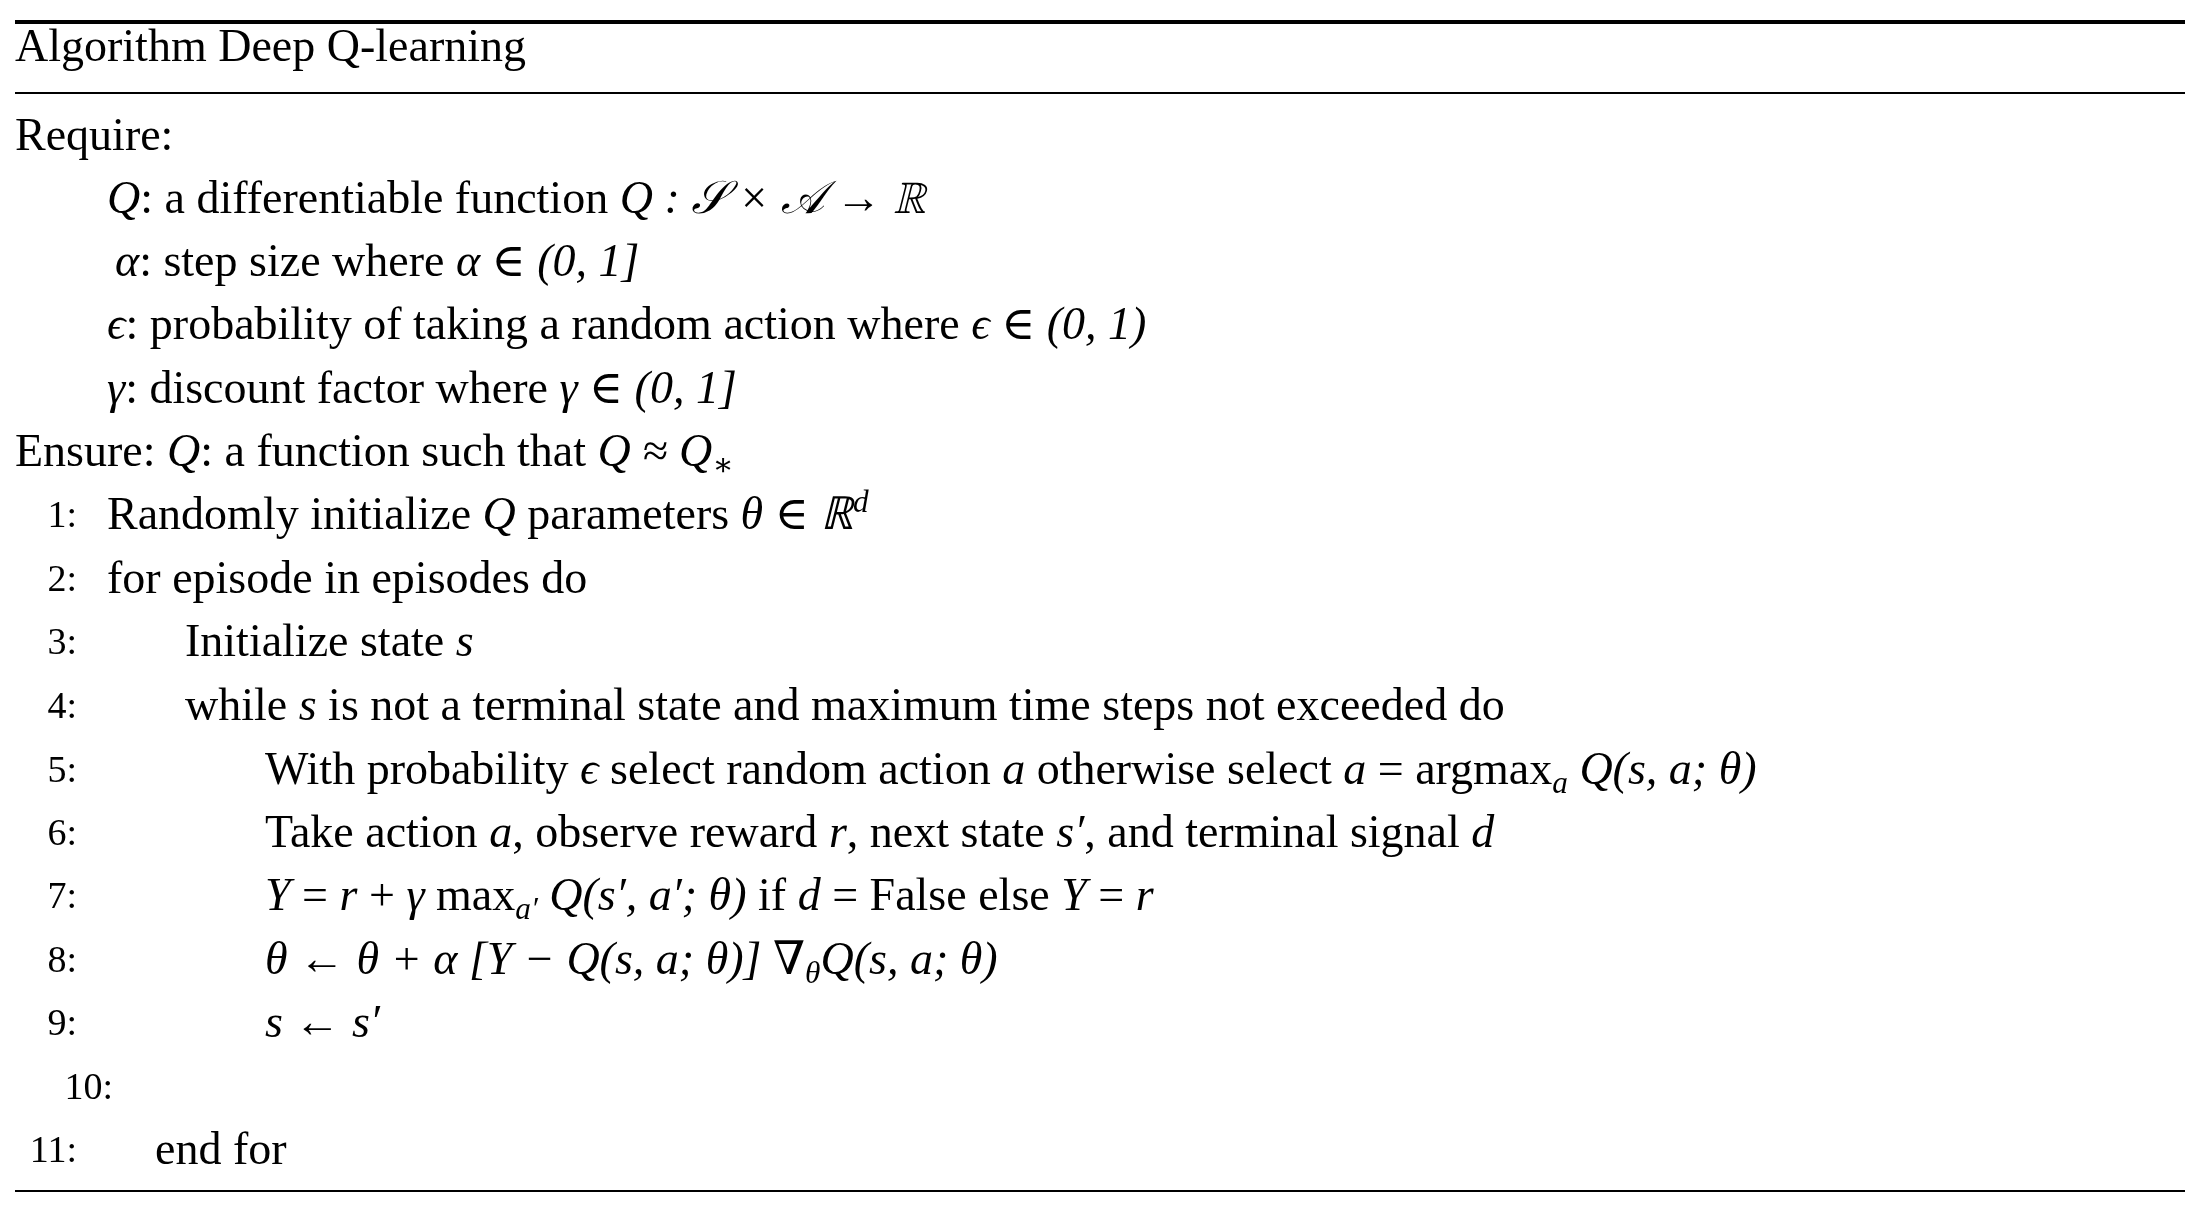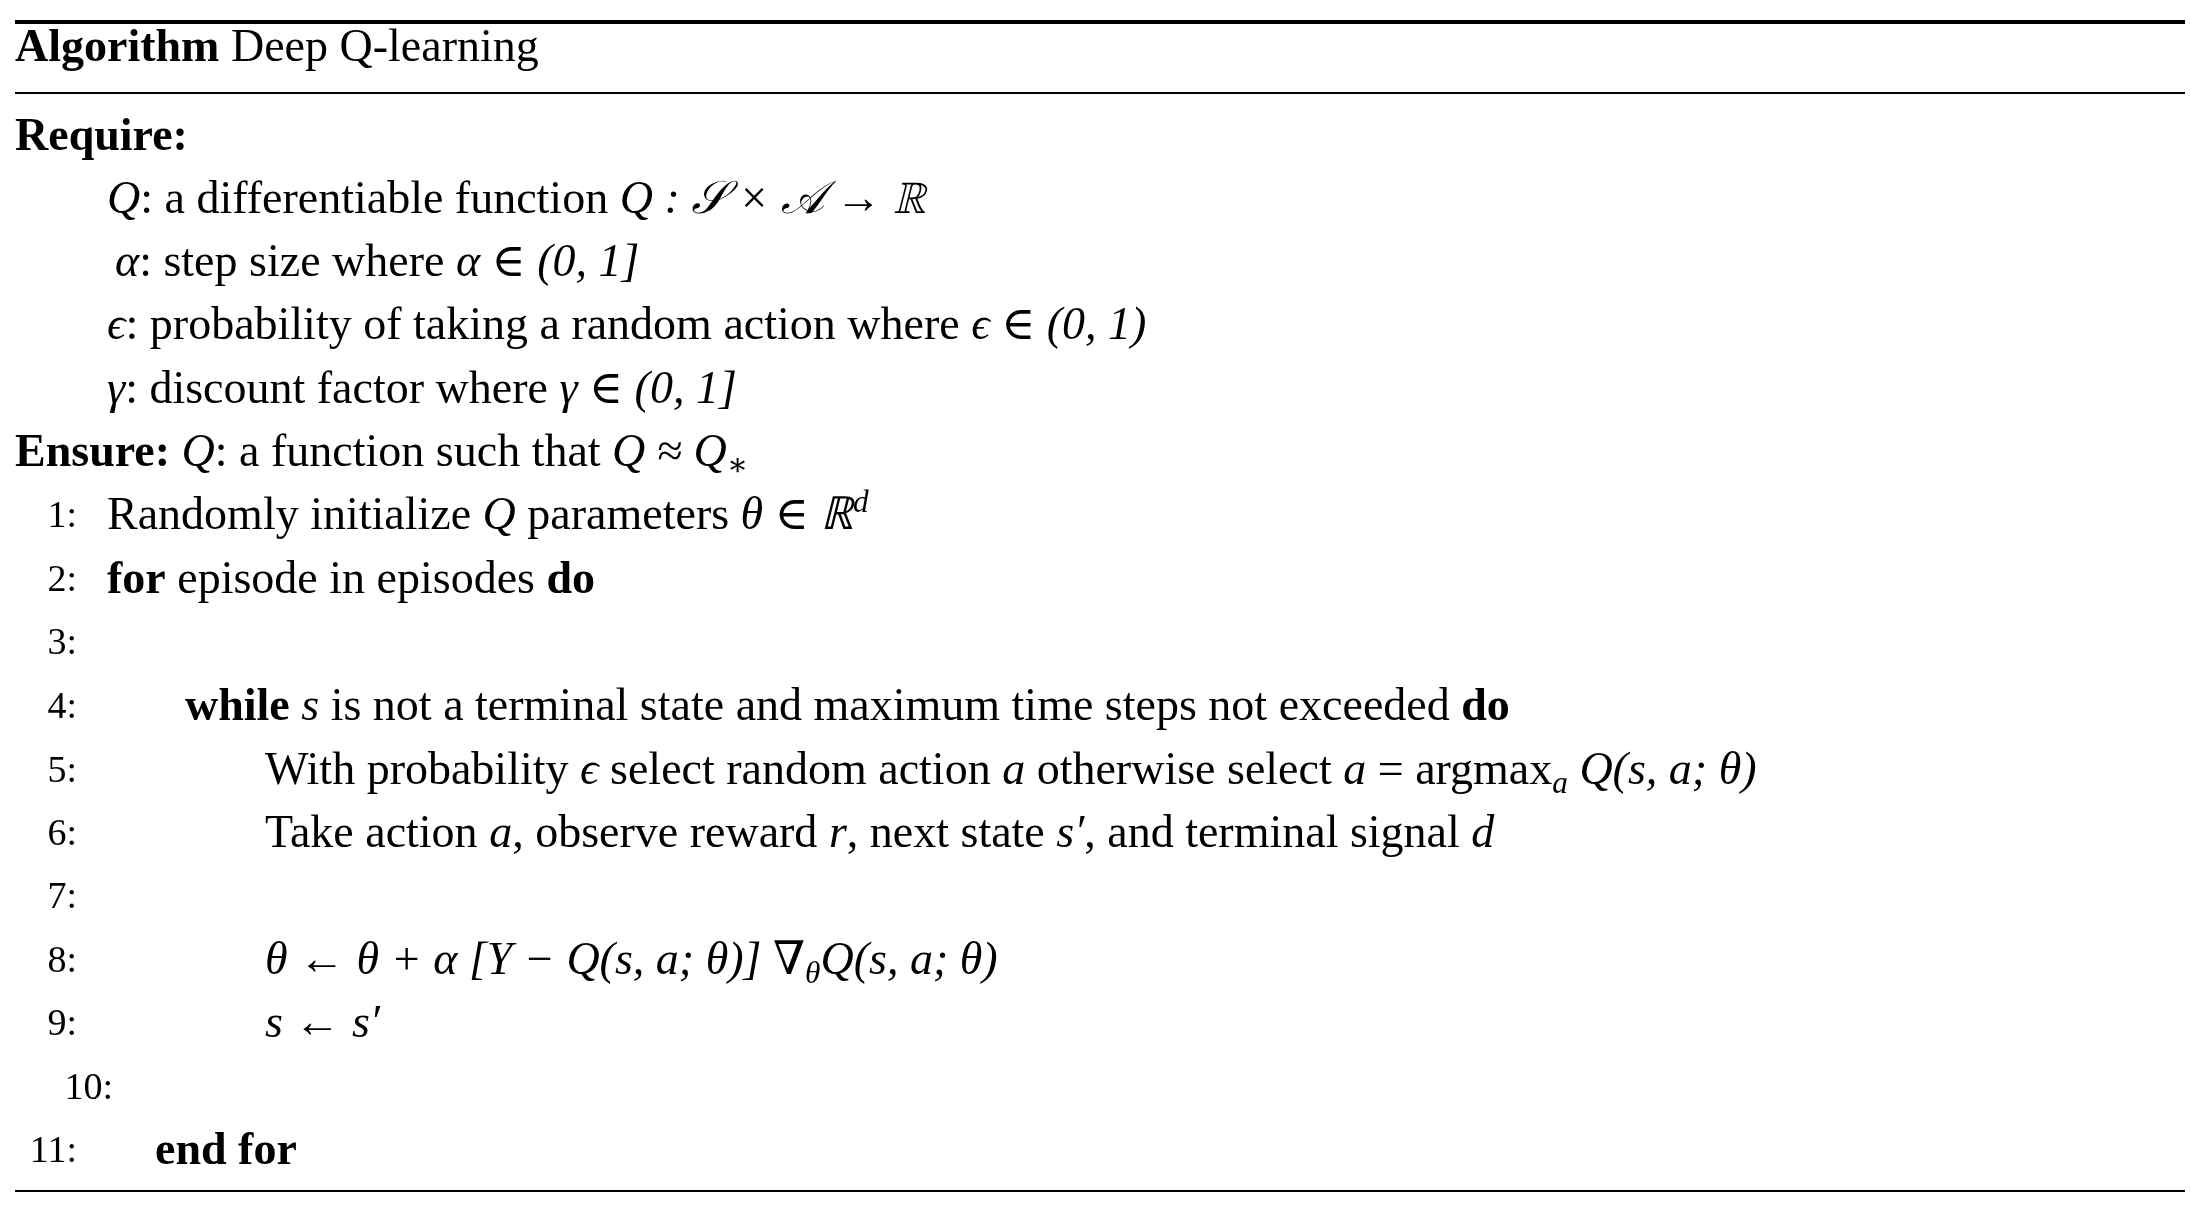--- a/index.html
+++ b/index.html
@@ -16,21 +16,21 @@
   .row {
     position: absolute; left: 0; right: 0;
     height: 64px; line-height: 64px;
     font-size: 46px; white-space: nowrap;
   }
   .abs { position: absolute; top: 0; }
   .lnum {
     position: absolute; top: 0; left: 0; width: 77px; text-align: right;
     font-size: 38px;
   }
-  .kw { font-weight: bold; }
+  .kw { font-weight: normal; }
   .m { font-style: italic; }
   .sub { font-size: 0.68em; vertical-align: -0.28em; line-height: 0; }
   .sup { font-size: 0.68em; vertical-align: 0.55em; line-height: 0; }
 </style>
 </head>
 <body>
 
 <div>
   <div class="rule top"></div>
 
@@ -87,20 +87,23 @@
 
   <div class="row" style="top:546px;">
     <span class="lnum">2:</span>
     <span class="abs" style="left:107px;">
       <span class="kw">for</span><span> episode in episodes </span><span class="kw">do</span>
     </span>
   </div>
 
   <div class="row" style="top:609px;">
     <span class="lnum">3:</span>
+    <span class="abs" style="left:185px;">
+      <span>Initialize state </span><span class="m">s</span>
+    </span>
   </div>
 
   <div class="row" style="top:673px;">
     <span class="lnum">4:</span>
     <span class="abs" style="left:185px;">
       <span class="kw">while</span><span class="m"> s</span><span> is not a terminal state and maximum time steps not exceeded </span><span class="kw">do</span>
     </span>
   </div>
 
   <div class="row" style="top:737px;">
@@ -112,20 +115,23 @@
 
   <div class="row" style="top:800px;">
     <span class="lnum">6:</span>
     <span class="abs" style="left:265px;">
       <span>Take action </span><span class="m">a</span><span>, observe reward </span><span class="m">r</span><span>, next state </span><span class="m">s′</span><span>, and terminal signal </span><span class="m">d</span>
     </span>
   </div>
 
   <div class="row" style="top:863px;">
     <span class="lnum">7:</span>
+    <span class="abs" style="left:265px;">
+      <span class="m">Y</span><span> = </span><span class="m">r</span><span> + </span><span class="m">γ</span><span> max</span><span class="sub m">a′</span><span class="m"> Q(s′, a′; θ)</span><span> if </span><span class="m">d</span><span> = False else </span><span class="m">Y</span><span> = </span><span class="m">r</span>
+    </span>
   </div>
 
   <div class="row" style="top:927px;">
     <span class="lnum">8:</span>
     <span class="abs" style="left:265px;">
       <span class="m">θ ← θ + α [Y − Q(s, a; θ)] ∇</span><span class="sub m">θ</span><span class="m">Q(s, a; θ)</span>
     </span>
   </div>
 
   <div class="row" style="top:990px;">

